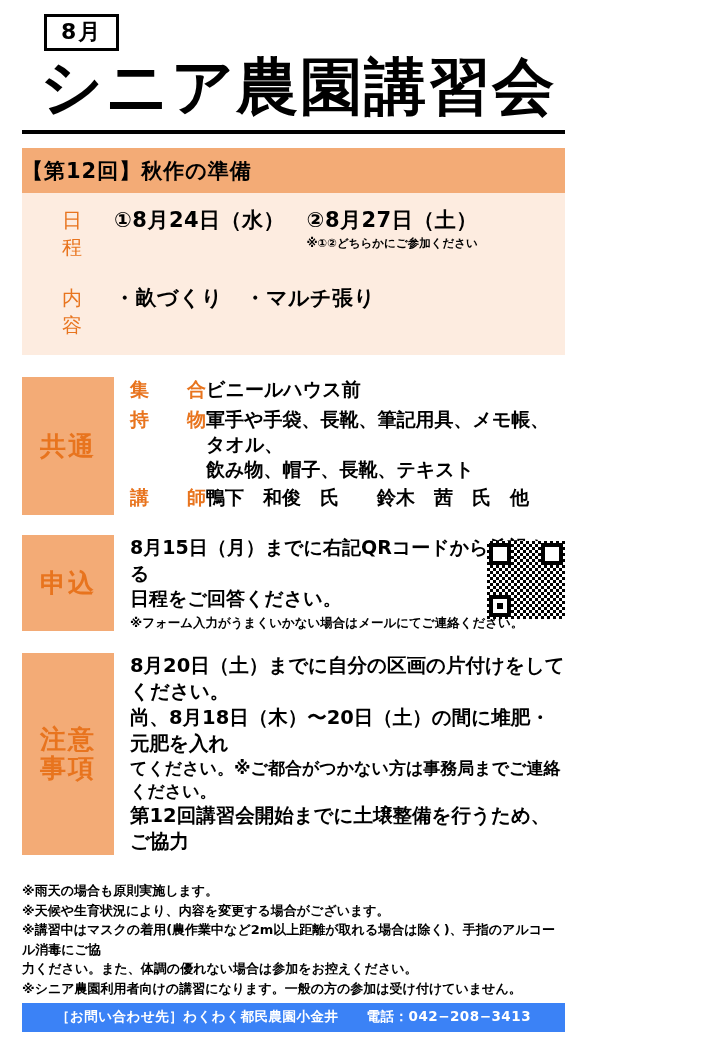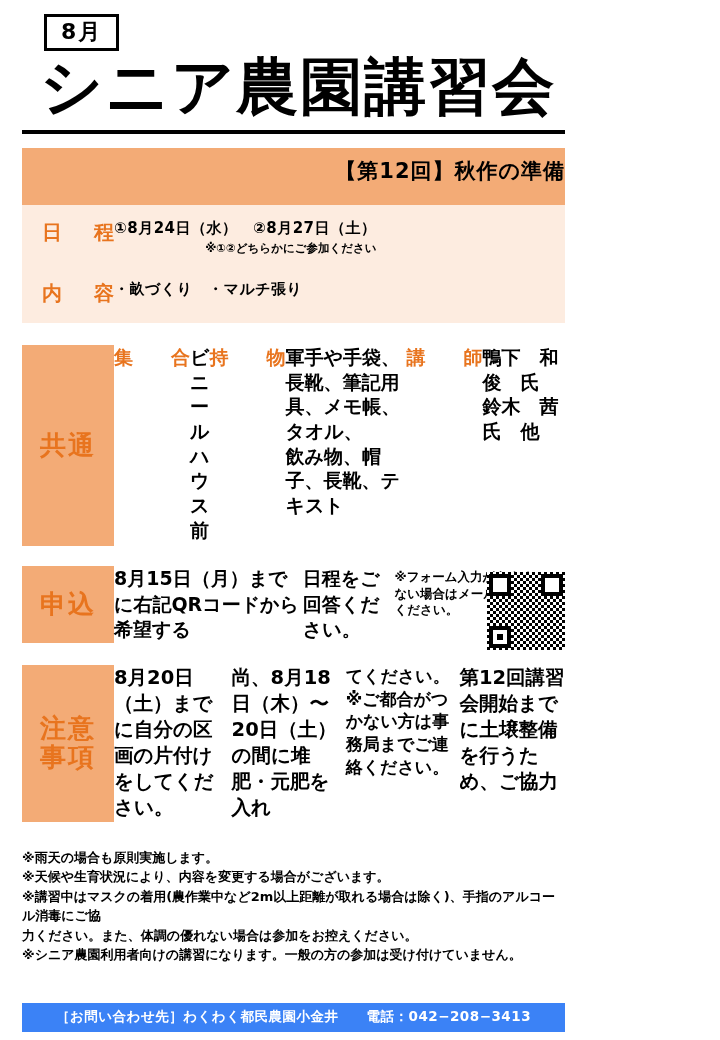--- a/index.html
+++ b/index.html
@@ -42,49 +42,49 @@
     background:#000;
     margin:12px 0 0 0;
   }
   
   .session{
     margin-top:14px;
   }
   .session-head{
     background:#f2a濃;
     background:#f3ab76;
-    text-align:right;
+    text-align:left;
     font-size:21px;
     font-weight:bold;
-    padding:9px 0 20px 0;
+    padding:9px 0 8px 0;
     letter-spacing:1px;
   }
   .session-body{
     background:#fdece0;
     padding:12px 0 14px 0;
   }
   .row{
     display:flex;
     align-items:flex-start;
     padding:2px 0 2px 0;
   }
   .row .lbl{
     color:#e8741e;
-    font-weight:bold;
+    font-weight:normal;
     font-size:20px;
     width:92px;
     min-width:92px;
     text-align:justify;
     text-align-last:justify;
-    padding-left:20px;
+    padding-left:40px;
     box-sizing:border-box;
     letter-spacing:0;
   }
   .row .val{
-    font-size:15px;
+    font-size:21px;
     font-weight:bold;
     letter-spacing:0.5px;
     line-height:1.25;
   }
   .note-small{
     font-size:11.5px;
     font-weight:bold;
     margin-top:3px;
     letter-spacing:0;
     text-align:right;
@@ -105,23 +105,23 @@
     align-items:center;
     justify-content:center;
     font-size:26px;
     font-weight:bold;
     letter-spacing:2px;
     line-height:1.12;
     text-align:right;
   }
   .sect-body{
     flex:1;
-    padding-left:0;
-    display:flex;
-    flex-direction:row;
+    padding-left:16px;
+    display:flex;
+    flex-direction:column;
     justify-content:center;
   }
   .kv{
     display:flex;
     align-items:flex-start;
     margin-bottom:4px;
   }
   .kv .k{
     color:#e8741e;
     font-weight:bold;

